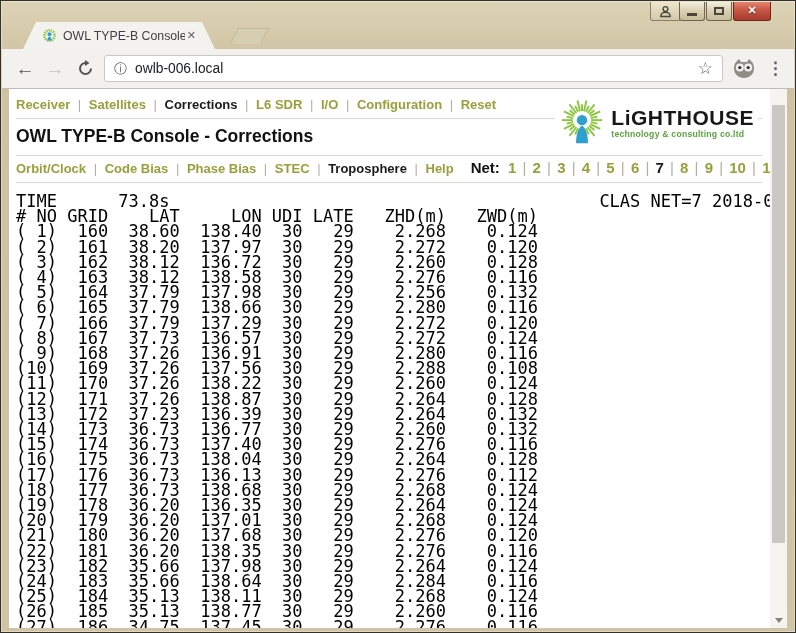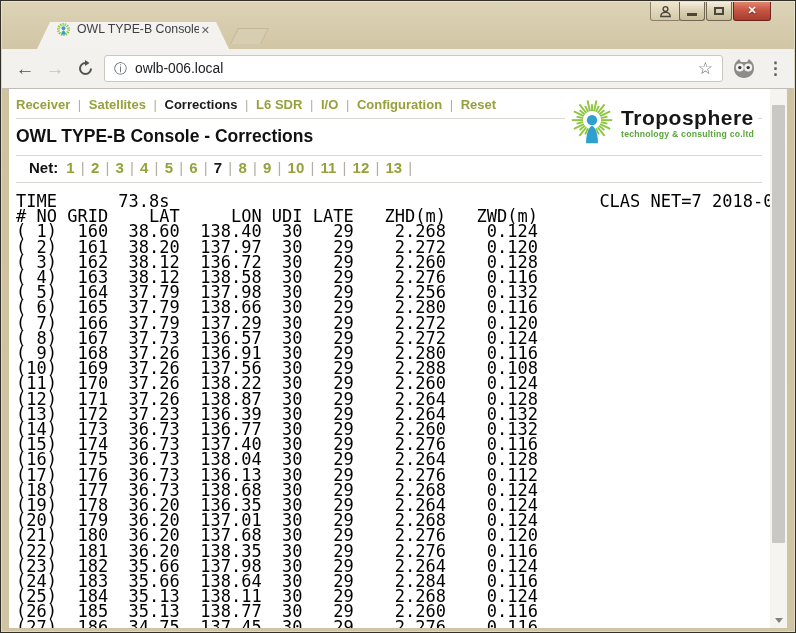--- a/index.html
+++ b/index.html
@@ -22,23 +22,23 @@
     border-color:#6d241a; color:#fff; font-weight:bold; font-size:11px;
     text-align:center; line-height:17px; text-shadow:0 1px 1px rgba(0,0,0,.5); }
   .glyph-min { position:absolute; left:7px; bottom:4px; width:10px; height:3px; background:#4a463a; }
   .glyph-max { position:absolute; left:7px; top:5px; width:10px; height:8px; border:2px solid #4a463a; }
   .profile-btn { position:absolute; top:1px; right:114px; width:31px; height:19px;
     border:1px solid #8a8168; border-top:none; border-radius:0 0 3px 3px;
     background:linear-gradient(#eee5cc,#d4c9aa); display:flex; align-items:center; justify-content:center; }
 
   
   .tabstrip { position:absolute; top:19px; left:0; right:0; height:29px; }
-  .tab { position:absolute; left:36px; top:2px; width:192px; height:27px;
+  .tab { position:absolute; left:22px; top:2px; width:192px; height:27px;
     background:#f4f2ee; clip-path:polygon(0 100%, 13px 0, calc(100% - 13px) 0, 100% 100%);
-    display:flex; padding:0 17px 0 19px; }
+    display:flex; align-items:center; padding:0 17px 0 19px; }
   .tab-title { flex:1; font-size:12.3px; color:#3d3f42; white-space:nowrap;
     overflow:hidden; margin-left:6px; }
   .tab-close { font-size:11px; color:#5e6266; padding:2px; }
   .newtab { position:absolute; left:233px; top:8px; width:31px; height:16px;
     transform:skewX(-27deg); background:#d7cdb0; border:1px solid #c3b897;
     border-bottom:none; }
 
   
   .toolbar { position:absolute; top:48px; left:1px; right:1px; height:40px;
     background:var(--toolbar); border-bottom:1px solid #c2beb7;
@@ -195,28 +195,29 @@
               <line x1="4.12" y1="-8.56" x2="7.16" y2="-14.87"></line>
               <line x1="5.92" y1="-7.43" x2="13.09" y2="-16.42"></line>
               <line x1="7.43" y1="-5.92" x2="12.90" y2="-10.29"></line>
               <line x1="8.56" y1="-4.12" x2="18.92" y2="-9.11"></line>
               <line x1="9.26" y1="-2.11" x2="16.09" y2="-3.67"></line>
             </g>
           <circle cx="0" cy="0" r="5.4" fill="#2f9fce"></circle>
           <path d="M0 5.5 C3.2 7.5 6.2 13 6.2 24 L-6.2 24 C-6.2 13 -3.2 7.5 0 5.5 Z" fill="#2f9fce"></path>
         </svg>
         <div class="logo-textwrap">
-          <span class="logo-name">Troposphere</span>
+          <span class="logo-name">LiGHTHOUSE</span>
           <span class="logo-tagline">technology &amp; consulting co.ltd</span>
         </div>
       </div>
 
       <hr class="pagehr">
 
       <div class="subnavrow">
+        <span class="links" id="sub-nav"><a href="#">Orbit/Clock</a><span class="psep"> | </span><a href="#">Code Bias</a><span class="psep"> | </span><a href="#">Phase Bias</a><span class="psep"> | </span><a href="#">STEC</a><span class="psep"> | </span><a href="#" class="active">Troposphere</a><span class="psep"> | </span><a href="#">Help</a></span>
         <span class="netrow" id="net-nav">
           <span class="net-label">Net:</span>
         <a href="#">1</a><span class="netsep"> | </span><a href="#">2</a><span class="netsep"> | </span><a href="#">3</a><span class="netsep"> | </span><a href="#">4</a><span class="netsep"> | </span><a href="#">5</a><span class="netsep"> | </span><a href="#">6</a><span class="netsep"> | </span><a href="#" class="active">7</a><span class="netsep"> | </span><a href="#">8</a><span class="netsep"> | </span><a href="#">9</a><span class="netsep"> | </span><a href="#">10</a><span class="netsep"> | </span><a href="#">11</a><span class="netsep"> | </span><a href="#">12</a><span class="netsep"> | </span><a href="#">13</a><span class="netsep"> | </span></span>
       </div>
       <hr class="pagehr">
 
       <pre class="datablock" id="datablock">TIME      73.8s                                          CLAS NET=7 2018-03-11 23:50:44
 # NO GRID    LAT     LON UDI LATE   ZHD(m)   ZWD(m)
 ( 1)  160  38.60  138.40  30   29    2.268    0.124
 ( 2)  161  38.20  137.97  30   29    2.272    0.120

